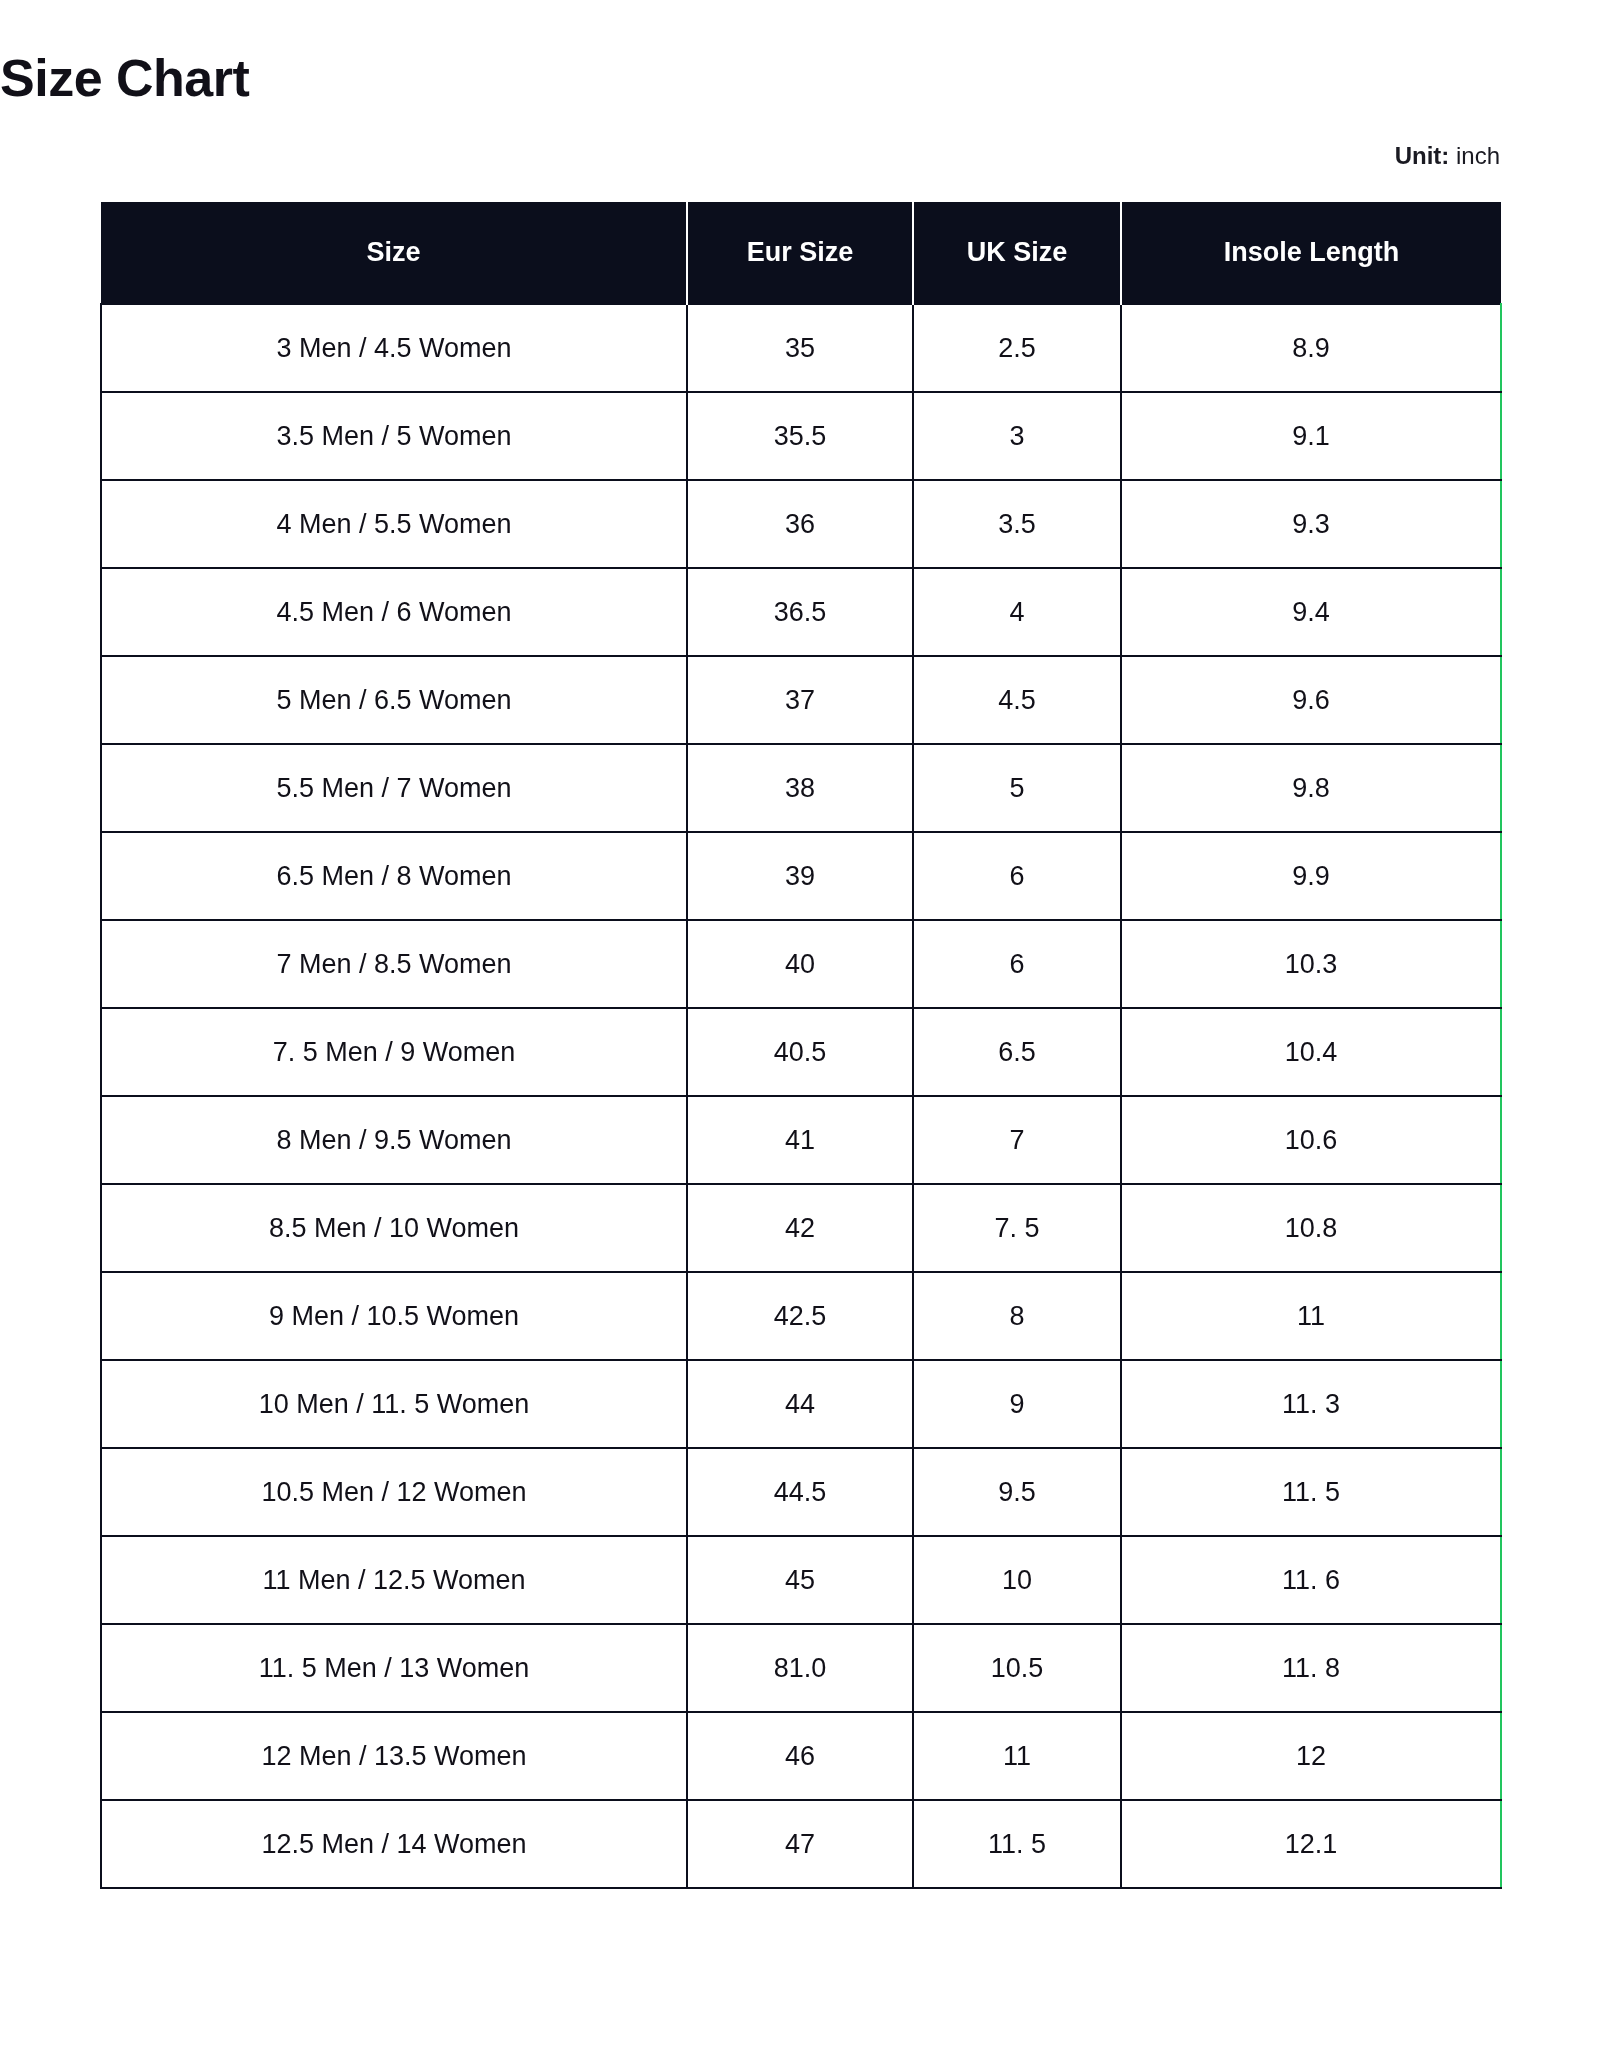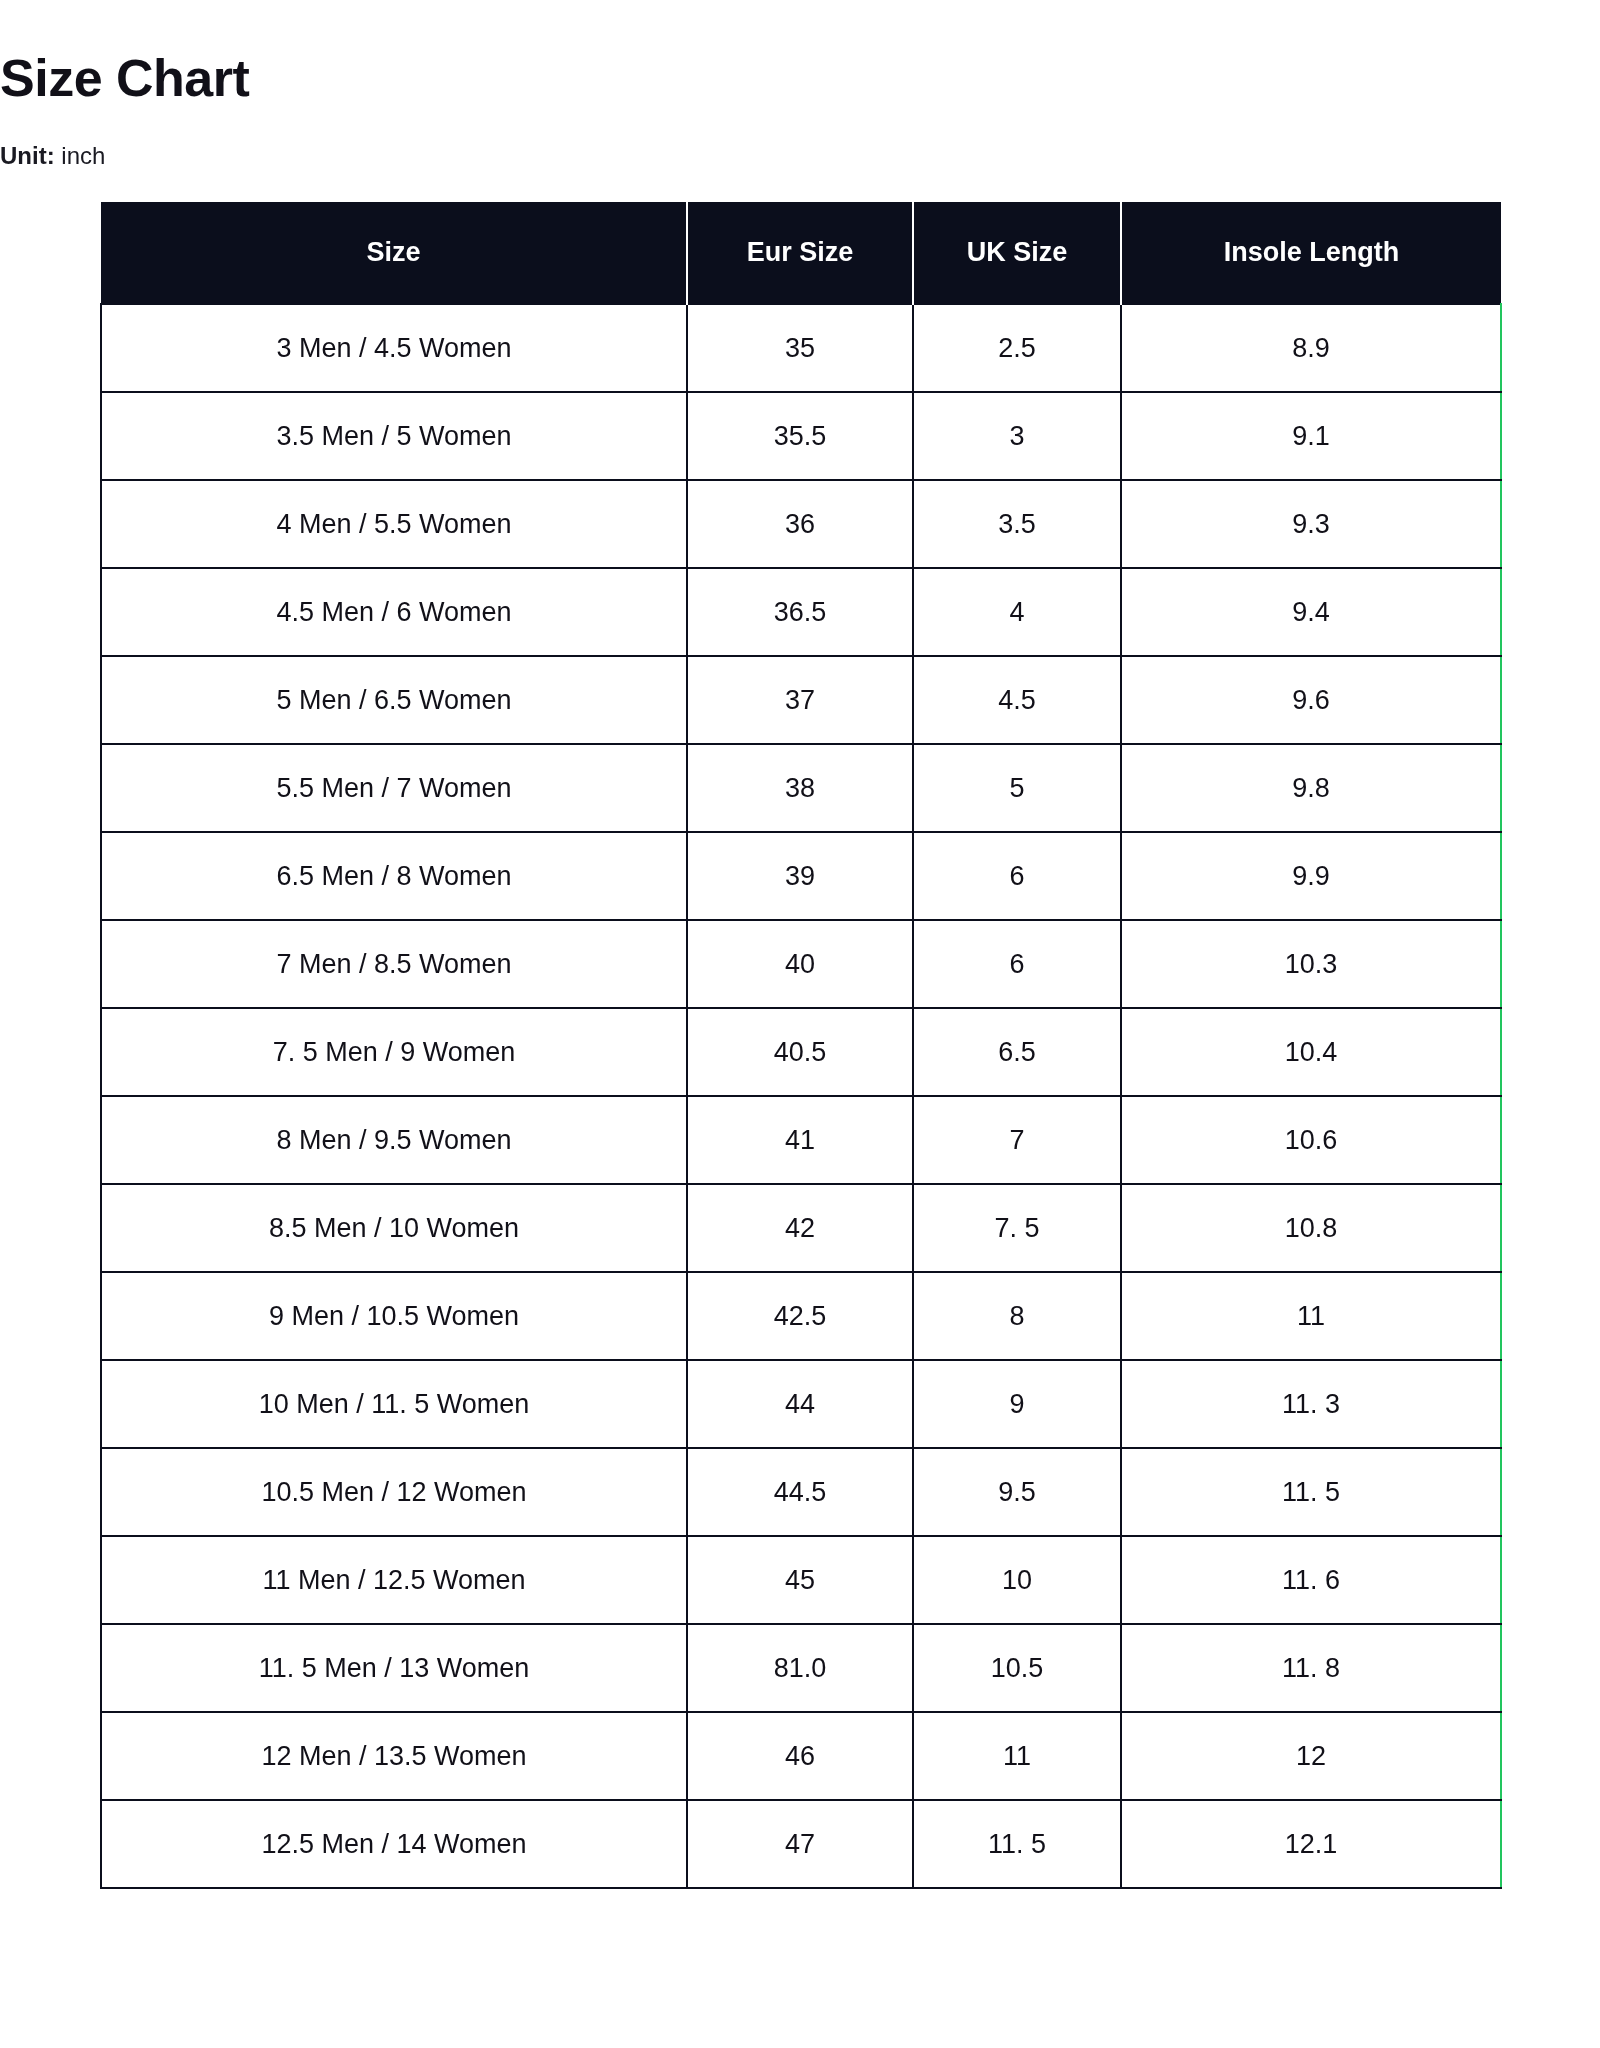--- a/index.html
+++ b/index.html
@@ -23,20 +23,21 @@
   }
   .title {
     font-size: 52px;
     font-weight: bold;
     letter-spacing: -0.5px;
     margin: 0;
     padding-top: 48px;
     color: #111018;
   }
   .unit-row {
+    text-align: right;
     padding-right: 100px;
     padding-top: 34px;
     font-size: 24px;
     color: #1a1a22;
   }
   .unit-label {
     font-weight: bold;
   }
   .unit-value {
     font-weight: normal;

